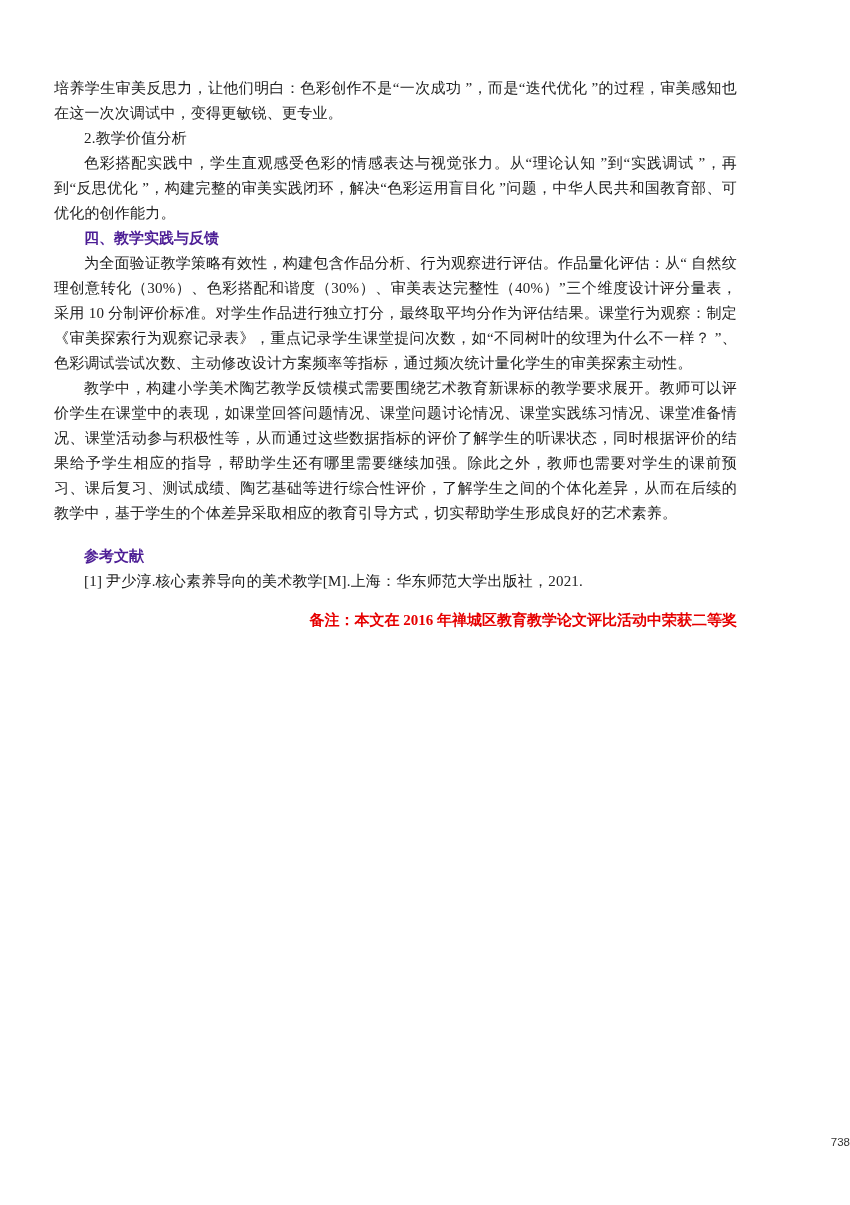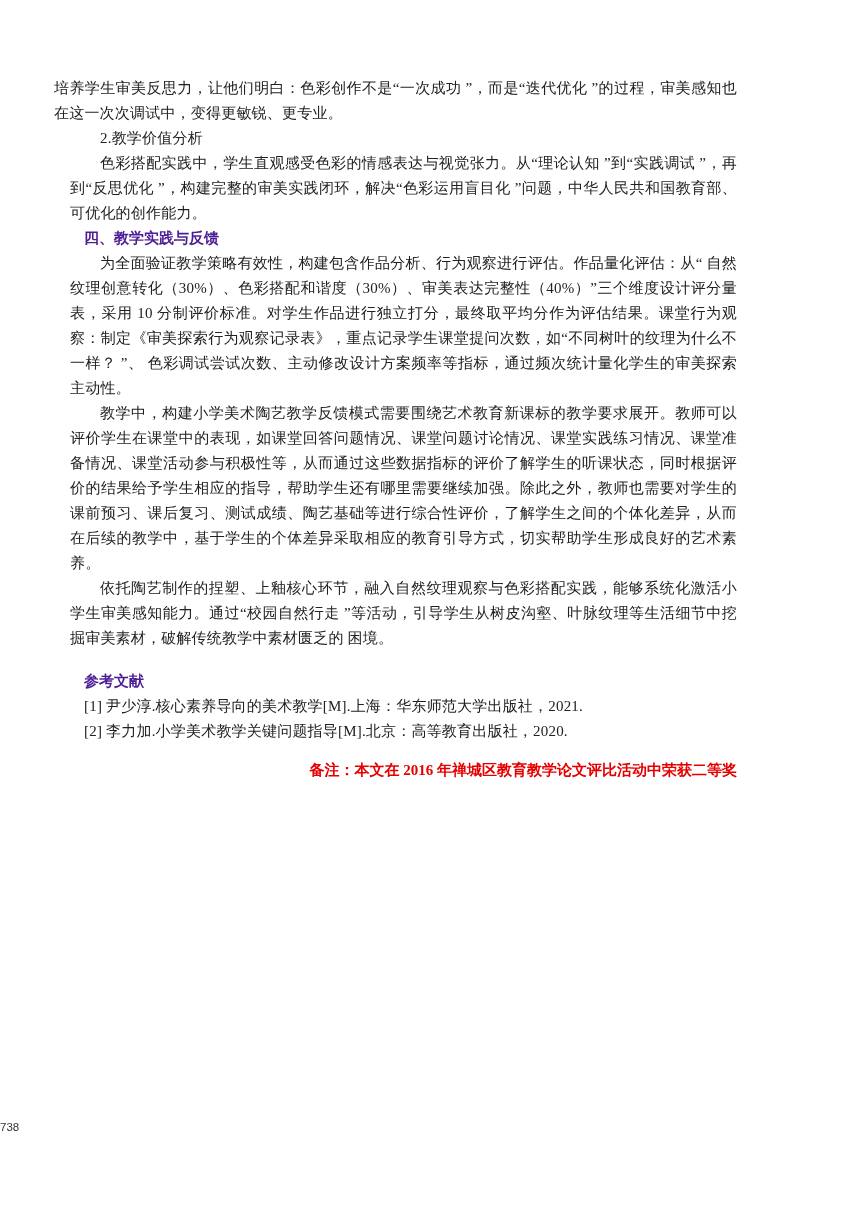--- a/index.html
+++ b/index.html
@@ -25,21 +25,21 @@
     box-sizing: border-box;
   }
   .para {
     margin: 0;
     font-size: 15px;
     line-height: 25px;
     text-align: justify;
     text-justify: inter-ideograph;
     letter-spacing: 0.2px;
   }
-  .indent { text-indent: 2em; margin-left: 16px; }
+  .indent { text-indent: 2em; }
   .no-indent { text-indent: 0; }
   .heading {
     margin: 0;
     font-size: 15px;
     line-height: 25px;
     font-weight: bold;
     text-indent: 2em;
     color: #4c1d95;
   }
   .refs-heading { margin-top: 18px; }
@@ -49,22 +49,22 @@
     font-size: 15px;
     line-height: 25px;
     font-weight: bold;
     text-align: right;
     color: #e60000;
   }
   .page-number {
     position: absolute;
     left: 0;
     right: 0;
-    bottom: 72px;
-    text-align: left;
+    bottom: 57px;
+    text-align: right;
     font-family: "Liberation Sans", "DejaVu Sans", sans-serif;
     font-size: 11.5px;
     color: #333333;
   }
 </style>
 </head>
 <body>
 
 <div class="page">
   <div class="content">
@@ -75,28 +75,26 @@
 
     <p class="para indent">色彩搭配实践中，学生直观感受色彩的情感表达与视觉张力。从“理论认知 ”到“实践调试 ”，再到“反思优化 ”，构建完整的审美实践闭环，解决“色彩运用盲目化 ”问题，中华人民共和国教育部、可优化的创作能力。</p>
 
     <h2 class="heading">四、教学实践与反馈</h2>
 
     <p class="para indent">为全面验证教学策略有效性，构建包含作品分析、行为观察进行评估。作品量化评估：从“ 自然纹理创意转化（30%）、色彩搭配和谐度（30%）、审美表达完整性（40%）”三个维度设计评分量表，采用 10 分制评价标准。对学生作品进行独立打分，最终取平均分作为评估结果。课堂行为观察：制定《审美探索行为观察记录表》，重点记录学生课堂提问次数，如“不同树叶的纹理为什么不一样？ ”、 色彩调试尝试次数、主动修改设计方案频率等指标，通过频次统计量化学生的审美探索主动性。</p>
 
     <p class="para indent">教学中，构建小学美术陶艺教学反馈模式需要围绕艺术教育新课标的教学要求展开。教师可以评价学生在课堂中的表现，如课堂回答问题情况、课堂问题讨论情况、课堂实践练习情况、课堂准备情况、课堂活动参与积极性等，从而通过这些数据指标的评价了解学生的听课状态，同时根据评价的结果给予学生相应的指导，帮助学生还有哪里需要继续加强。除此之外，教师也需要对学生的课前预习、课后复习、测试成绩、陶艺基础等进行综合性评价，了解学生之间的个体化差异，从而在后续的教学中，基于学生的个体差异采取相应的教育引导方式，切实帮助学生形成良好的艺术素养。</p>
 
 
-    <p class="para indent">依托陶艺制作的捏塑、上釉核心环节，融入自然纹理观察与色彩搭配实践，能够系统化激活小学生审美感知能力。通过“校园自然行走 ”等活动，引导学生从树皮沟壑、叶脉纹理等生活细节中挖掘审美素材，破解传统教学中素材匮乏的 困境。</p>
 
 
     <h2 class="heading refs-heading">参考文献</h2>
 
     <p class="para ref-item">[1] 尹少淳.核心素养导向的美术教学[M].上海：华东师范大学出版社，2021.</p>
 
-    <p class="para ref-item">[2] 李力加.小学美术教学关键问题指导[M].北京：高等教育出版社，2020.</p>
 
 
     <p class="award-note">备注：本文在 2016 年禅城区教育教学论文评比活动中荣获二等奖</p>
 
   </div>
 
   <div class="page-number">738</div>
 </div>
 
 </body></html>

